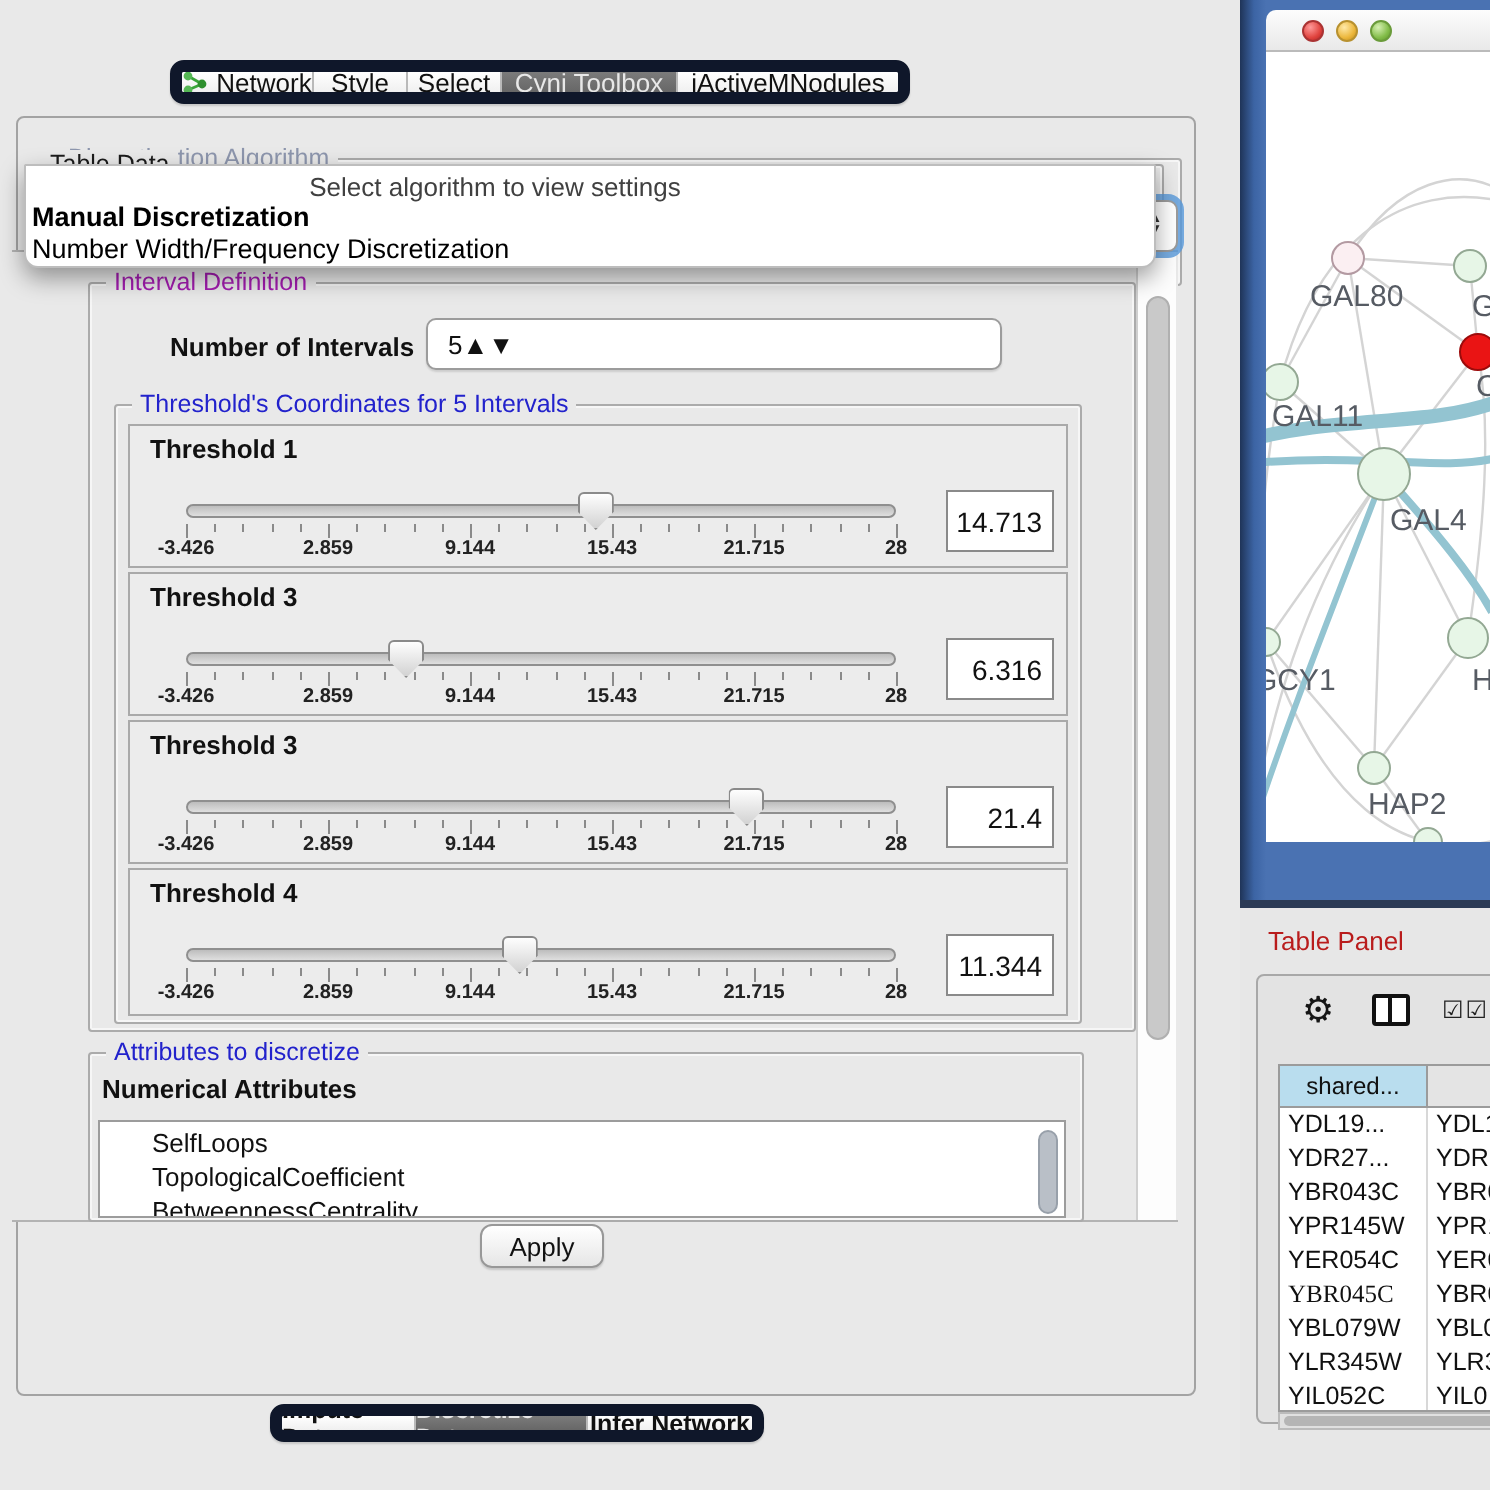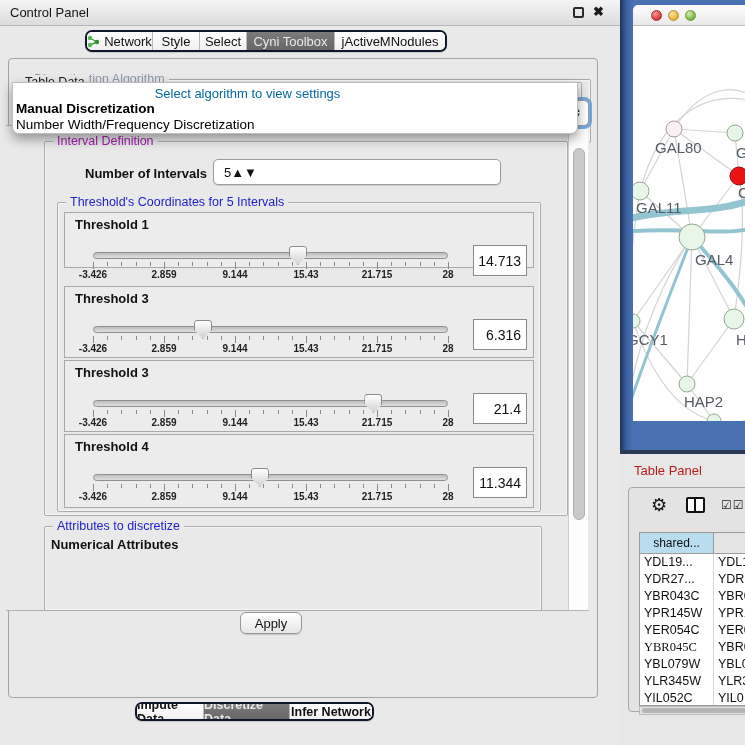--- a/index.html
+++ b/index.html
@@ -8,21 +8,21 @@
   #app { position:absolute; inset:0; width:745px; height:745px; overflow:hidden; }
 
   
   .titlebar { position:absolute; left:0; top:0; width:620px; height:26px;
     background:linear-gradient(#f4f4f4,#dcdcdc); border-bottom:1px solid #b6b6b6; }
   .titlebar .title { position:absolute; left:10px; top:5px; font-size:13px; color:#141414; }
   .float-ico { position:absolute; left:573px; top:7px; width:11px; height:11px; border:2px solid #2a2a2a; border-radius:2px; }
   .close-ico { position:absolute; left:593px; top:4px; font-size:13px; font-weight:bold; color:#1a1a1a; }
 
   
-  .tabstrip { position:absolute; display:flex; height:22px; border:2px solid #0f172a; border-radius:7px; overflow:hidden;
+  .tabstrip { position:absolute; display:flex; height:22px; border:6px solid #0f172a; border-radius:7px; overflow:hidden;
     background:#fff; box-shadow:0 1px 1px rgba(0,0,0,.15); }
   .seg { display:flex; align-items:center; justify-content:center; gap:4px; font-size:13px; color:#111;
     background:linear-gradient(#ffffff,#f0f0f0); border-right:1px solid #b9b9b9; cursor:default; }
   .seg:last-child { border-right:none; }
   .seg.sel { background:linear-gradient(#7b7b7b,#676767); color:#e8e8e8; }
   .tabs-bottom .seg { font-weight:bold; font-size:12.5px; }
 
   
   .outer-panel { position:absolute; left:8px; top:58px; width:590px; height:640px;
     border:1px solid #a3a3a3; border-radius:4px; background:#e9e9e9; }
@@ -40,21 +40,21 @@
     font-size:13px; display:flex; align-items:center; padding-left:10px;
     box-shadow:0 1px 1px rgba(0,0,0,.12); }
   .combo .arrows { position:absolute; right:7px; top:50%; transform:translateY(-50%);
     display:flex; flex-direction:column; line-height:5px; font-size:6px; color:#333; text-align:center; }
   .focus-ring { box-shadow:0 0 0 3px rgba(86,152,219,.8); }
 
   
   .popup { position:absolute; left:12px; top:82px; width:566px; height:52px; background:#fff;
     border:1px solid #bdbdbd; border-radius:1px 1px 7px 7px; z-index:30;
     box-shadow:0 5px 12px rgba(0,0,0,.38); }
-  .popup .hint { position:absolute; left:0; right:95px; top:3px; text-align:center; font-size:13px; color:#0369a1; }
+  .popup .hint { position:absolute; left:0; right:95px; top:3px; text-align:center; font-size:13px; color:#404040; }
   .popup .opt { position:absolute; left:3px; font-size:13.5px; color:#000; white-space:nowrap; }
 
   
   .scrollvp { position:absolute; left:6px; top:125px; width:583px; height:486px;
     border-top:1px solid #b3b3b3; border-bottom:1px solid #b3b3b3; background:#e9e9e9; }
   .vtrack { position:absolute; right:1px; top:0; width:20px; height:100%; background:#fdfdfd; border-left:1px solid #cfcfcf; }
   .vthumb { position:absolute; left:4px; top:22px; width:12px; height:372px; border-radius:7px;
     background:#c9c9c9; border:1px solid #b0b0b0; }
 
   
@@ -121,25 +121,20 @@
   .tp-cell { font-size:12.5px; line-height:17px; padding-left:4px; border-right:1px solid #d8d8d8;
     white-space:nowrap; overflow:hidden; }
   .hscroll { position:absolute; left:10px; right:0; top:218px; height:9px; background:#e0e0e0; border:1px solid #bbb; }
   .hthumb { position:absolute; left:2px; top:1px; width:112px; height:5px; border-radius:3px; background:#b5b5b5; }
 </style>
 </head>
 <body>
 
 <div id="app">
 
-  <div class="titlebar">
-    <span class="title">Control Panel</span>
-    <span class="float-ico"></span>
-    <span class="close-ico">✖</span>
-  </div>
 
   <div class="tabstrip" style="left:85px; top:30px;">
       <div class="seg" style="width: 66px;">
         <svg width="13" height="13" viewBox="0 0 13 13">
           <line x1="3" y1="3" x2="10" y2="7" stroke="#3aa53a" stroke-width="1.4"></line>
           <line x1="3" y1="10" x2="10" y2="7" stroke="#3aa53a" stroke-width="1.4"></line>
           <circle cx="3" cy="3" r="2.2" fill="#55b855"></circle>
           <circle cx="3" cy="10" r="2.2" fill="#55b855"></circle>
           <circle cx="10" cy="7" r="2.2" fill="#2e8f2e"></circle>
         </svg>
@@ -191,21 +186,21 @@
 
         <div style="position:absolute; left:40px; top:24px; font-size:13px; font-weight:bold;">Number of Intervals</div>
         <div class="spinner" style="left:168px; top:17px; width:288px; height:26px;">
           <span>5</span>
           <span class="arrows"><span>▲</span><span>▼</span></span>
         </div>
 
         <div class="group" style="left:12px; top:60px; width:484px; height:310px;">
           <span class="group-title t-blue">Threshold's Coordinates for 5 Intervals</span>
           <div>
-            <div class="thr-panel" style="top: 9px; height: 56px;">
+            <div class="thr-panel" style="top: 9px; height: 72px;">
               <div class="thr-label">Threshold 1</div>
               <div class="sl-track"></div>
               <div class="sl-thumb" style="left: 223.905px;"></div>
               <div class="tick" style="left: 28px; top: 49px; height: 7px;"></div>
               <div class="tick" style="left: 42.2px; top: 49px; height: 4px;"></div>
               <div class="tick" style="left: 56.4px; top: 49px; height: 4px;"></div>
               <div class="tick" style="left: 70.6px; top: 49px; height: 4px;"></div>
               <div class="tick" style="left: 84.8px; top: 49px; height: 4px;"></div>
               <div class="tick" style="left: 99px; top: 49px; height: 7px;"></div>
               <div class="tick" style="left: 113.2px; top: 49px; height: 4px;"></div>
@@ -350,20 +345,28 @@
               <div class="tick-label" style="left: 361px;">28</div>
               <div class="val-box">11.344</div>
             </div>
           </div>
         </div>
       </div>
 
       <div class="group" style="left:38px; top:400px; width:498px; height:85px;">
         <span class="group-title t-blue">Attributes to discretize</span>
         <div style="position:absolute; left:6px; top:10px; font-size:13px; font-weight:bold;">Numerical Attributes</div>
+        <div class="attr-list" style="left:4px; top:33px; width:484px; height:49px;">
+          <div style="padding-top:2px;">
+            <div class="attr-item">SelfLoops</div>
+            <div class="attr-item">TopologicalCoefficient</div>
+            <div class="attr-item">BetweennessCentrality</div>
+          </div>
+          <div class="list-vthumb"></div>
+        </div>
       </div>
 
       <div class="vtrack">
         <div class="vthumb"></div>
       </div>
     </div>
 
     <div class="apply-btn">Apply</div>
   </div>
 

